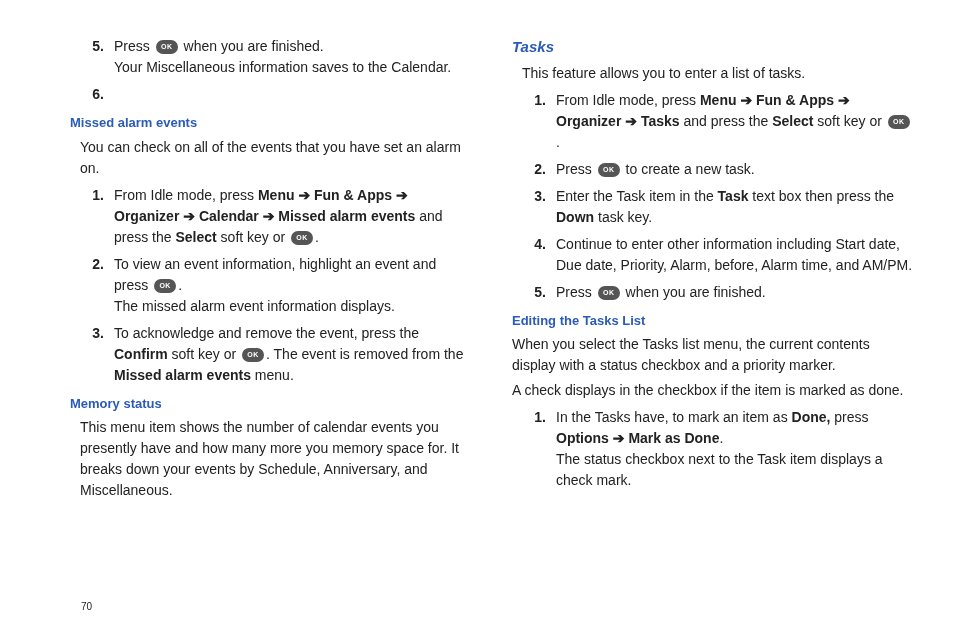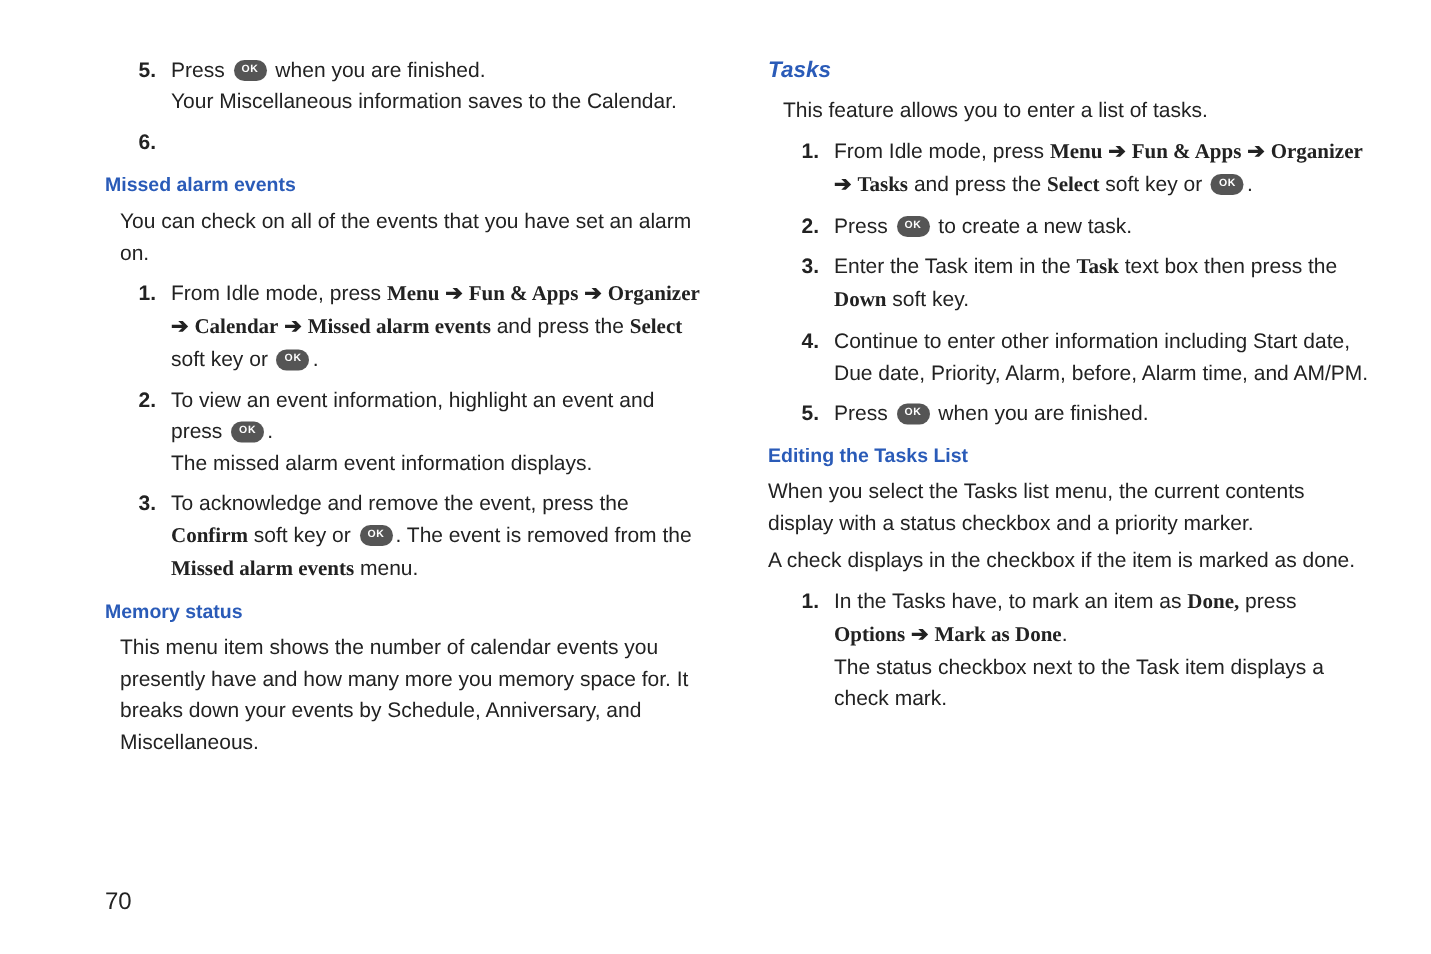--- a/index.html
+++ b/index.html
@@ -93,27 +93,27 @@
   }
   .back-icon::after {
     content: '⮌';
     color: #fff;
     font-size: 9px;
     position: absolute;
     top: 50%;
     left: 50%;
     transform: translate(-50%, -55%);
   }
-  .bold { font-weight: bold; font-family: Liberation Serif, serif; }
+  .bold { font-weight: bold; }
   .arrow { font-weight: bold; }
   .pagenum {
     position: absolute;
-    left: 70px;
+    left: 81px;
     bottom: 22px;
-    font-size: 16px;
+    font-size: 10px;
   }
 </style>
 </head>
 <body>
 
 <div class="page">
   <div class="col">
     <ol class="steps">
       <li>
         <span class="num">5.</span>
@@ -169,21 +169,21 @@
       </li>
       <li>
         <span class="num">2.</span>
         <span class="body">
           <span>Press </span><span class="ok-icon"></span><span> to create a new task.</span>
         </span>
       </li>
       <li>
         <span class="num">3.</span>
         <span class="body">
-          <span>Enter the Task item in the </span><span class="bold">Task</span><span> text box then press the </span><span class="bold">Down</span><span> soft key.</span>
+          <span>Enter the Task item in the </span><span class="bold">Task</span><span> text box then press the </span><span class="bold">Down</span><span> task key.</span>
         </span>
       </li>
       <li>
         <span class="num">4.</span>
         <span class="body">
           <span>Continue to enter other information including Start date, Due date, Priority, Alarm, before, Alarm time, and AM/PM.</span>
         </span>
       </li>
       <li>
         <span class="num">5.</span>

